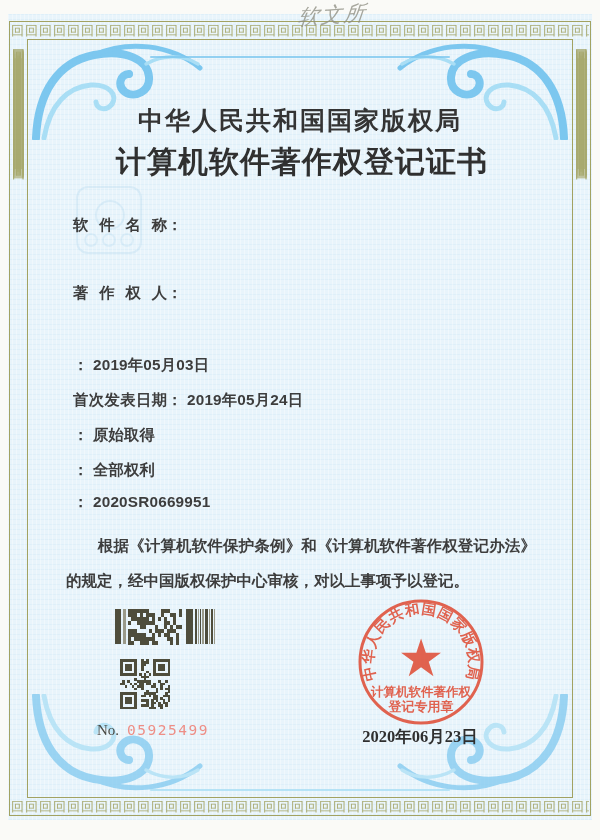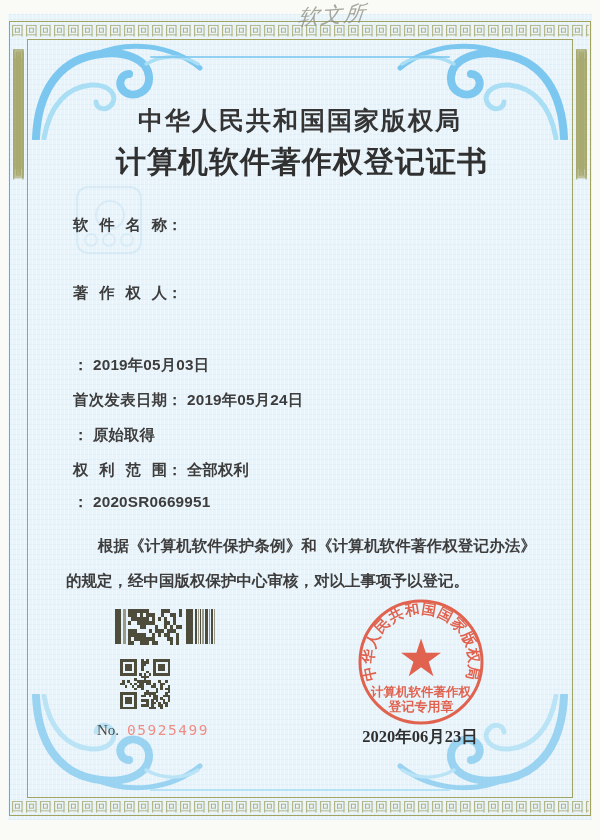--- a/index.html
+++ b/index.html
@@ -169,21 +169,20 @@
   <div class="row r4">
     <span class="lab">首次发表日期</span>
       <span class="colon">：</span>
     <span class="val">2019年05月24日</span>
   </div>
   <div class="row r5">
       <span class="colon">：</span>
     <span class="val">原始取得</span>
   </div>
   <div class="row r6">
-    <span class="lab">权利范围</span>
       <span class="colon">：</span>
     <span class="val">全部权利</span>
   </div>
   <div class="row r7">
       <span class="colon">：</span>
     <span class="val">2020SR0669951</span>
   </div>
 
   <div class="statement">根据《计算机软件保护条例》和《计算机软件著作权登记办法》的规定，经中国版权保护中心审核，对以上事项予以登记。</div>
 

